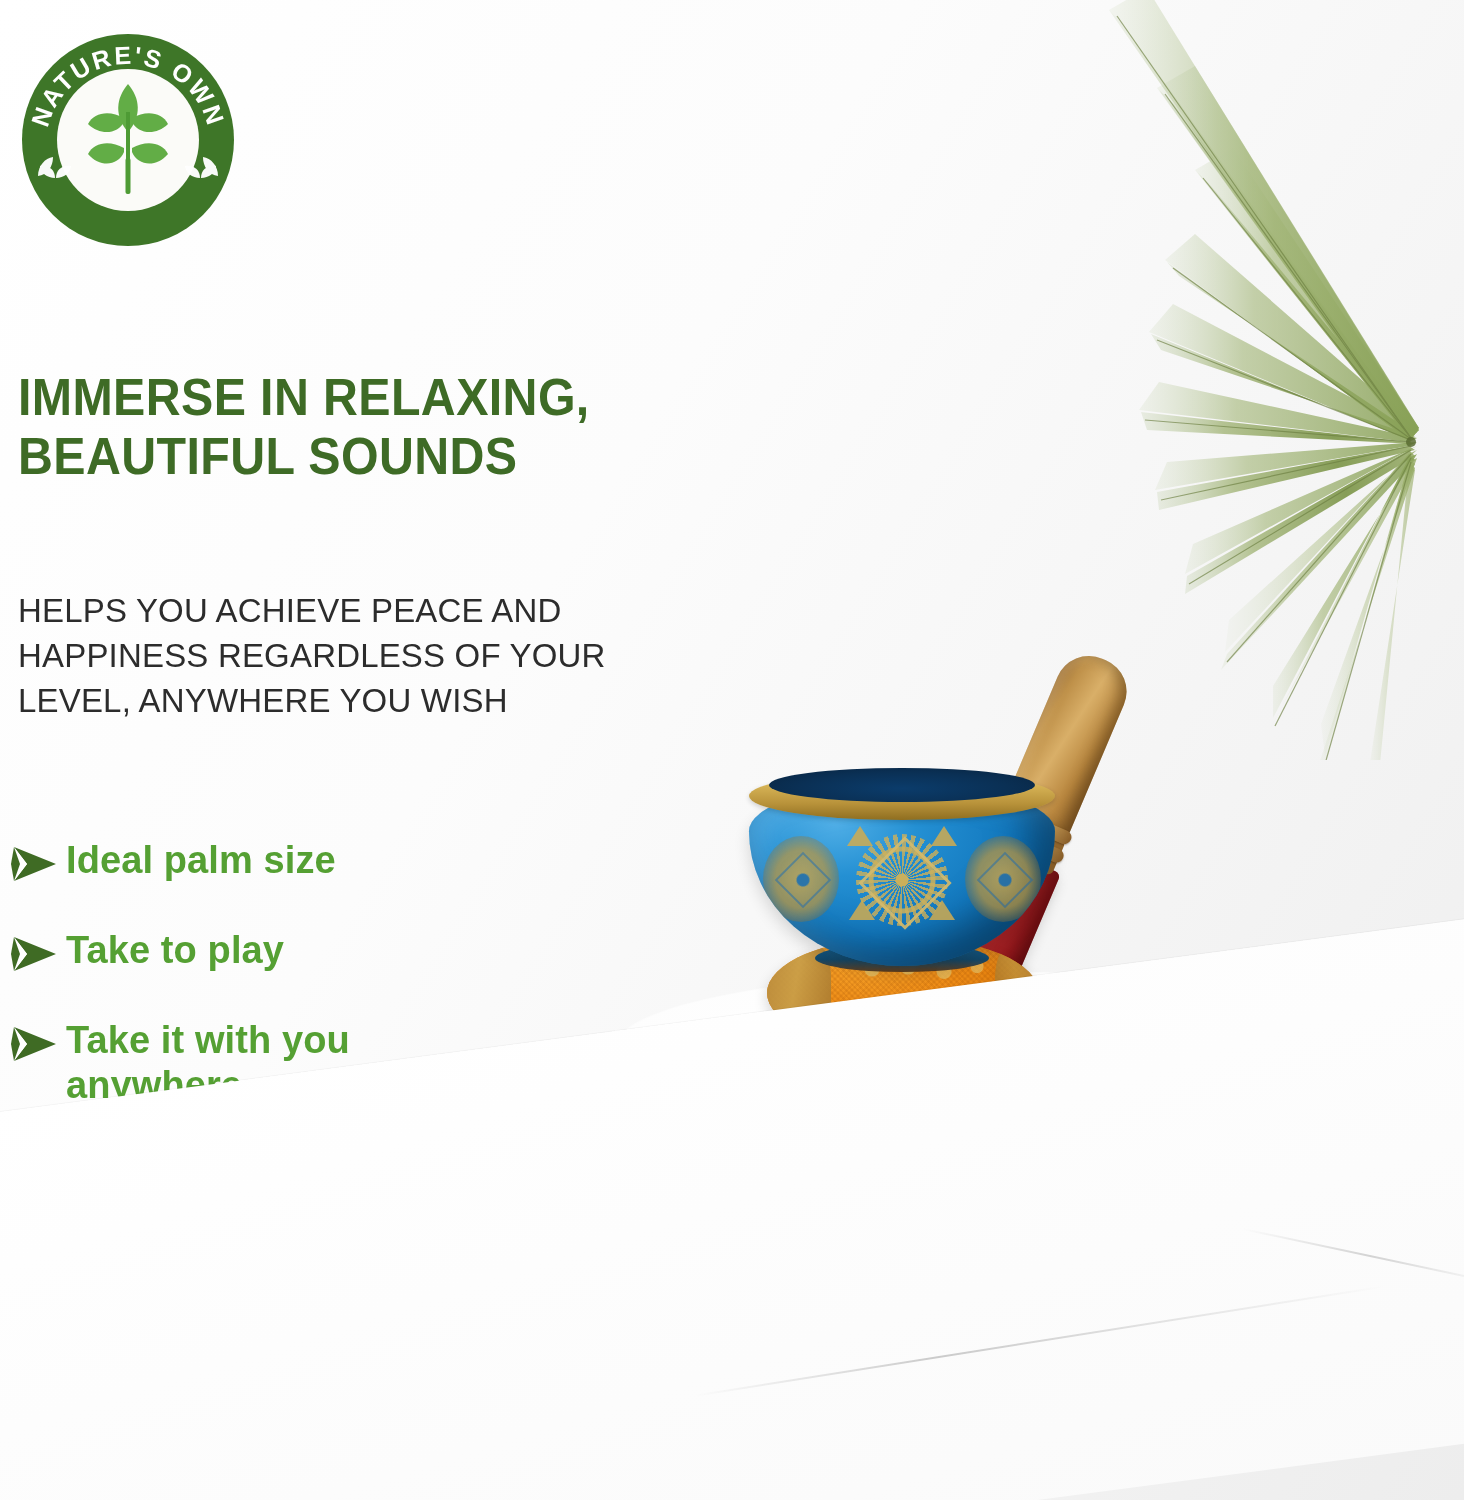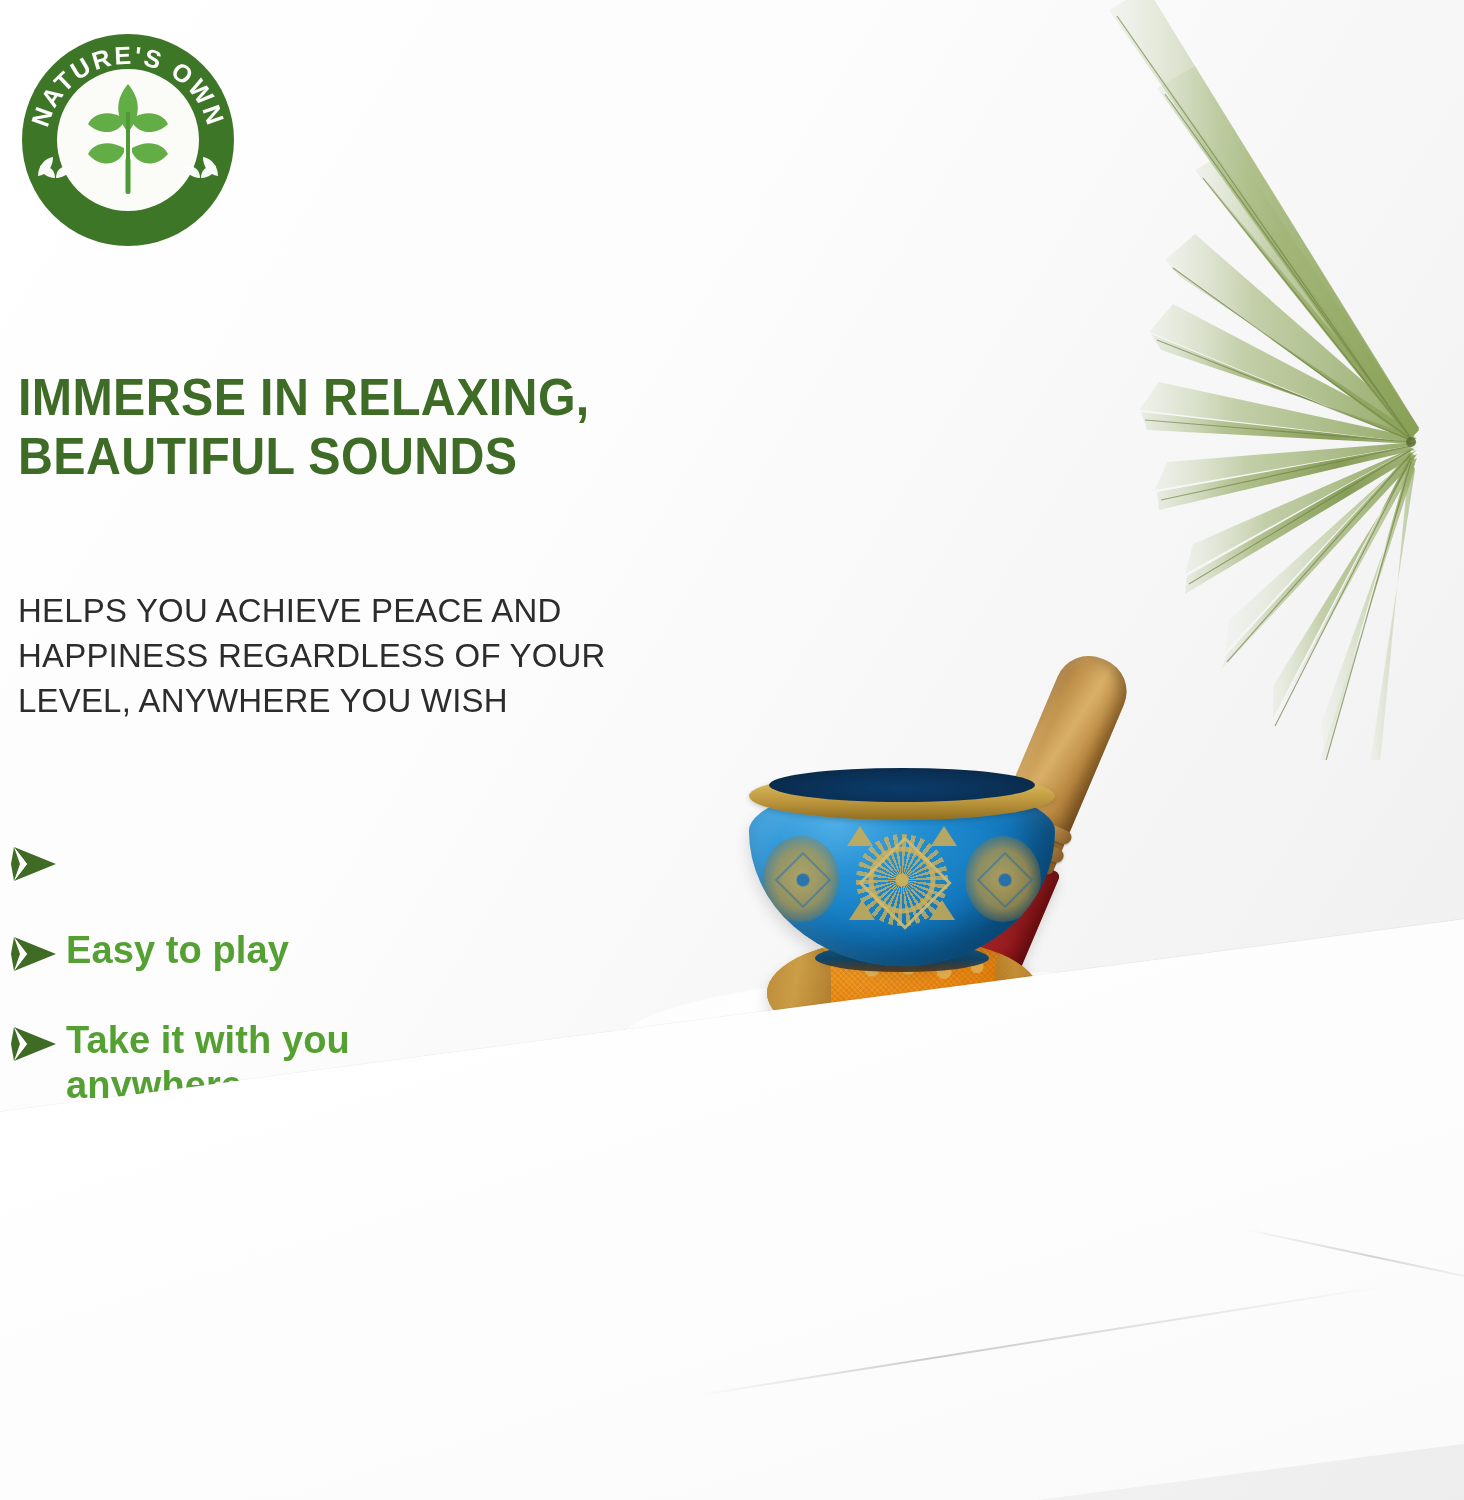--- a/index.html
+++ b/index.html
@@ -388,31 +388,32 @@
   <div class="bullets">
 
     <div class="bullet-row">
       <span class="chev">
         <svg width="50" height="40" viewBox="0 0 50 40">
           <path d="M4,3 L46,20 L4,37 L17,20 Z" fill="#3F6B24"></path>
           <path d="M4,3 L17,20 L4,37 L10,20 Z" fill="#ffffff"></path>
           <path d="M4,3 L10,20 L4,37 L1,20 Z" fill="#3F6B24"></path>
         </svg>
       </span>
+      <span class="bullet-text">Ideal palm size</span>
     </div>
 
     <div class="bullet-row">
       <span class="chev">
         <svg width="50" height="40" viewBox="0 0 50 40">
           <path d="M4,3 L46,20 L4,37 L17,20 Z" fill="#3F6B24"></path>
           <path d="M4,3 L17,20 L4,37 L10,20 Z" fill="#ffffff"></path>
           <path d="M4,3 L10,20 L4,37 L1,20 Z" fill="#3F6B24"></path>
         </svg>
       </span>
-      <span class="bullet-text">Easy to play</span>
+      <span class="bullet-text">Take to play</span>
     </div>
 
     <div class="bullet-row">
       <span class="chev">
         <svg width="50" height="40" viewBox="0 0 50 40">
           <path d="M4,3 L46,20 L4,37 L17,20 Z" fill="#3F6B24"></path>
           <path d="M4,3 L17,20 L4,37 L10,20 Z" fill="#ffffff"></path>
           <path d="M4,3 L10,20 L4,37 L1,20 Z" fill="#3F6B24"></path>
         </svg>
       </span>

